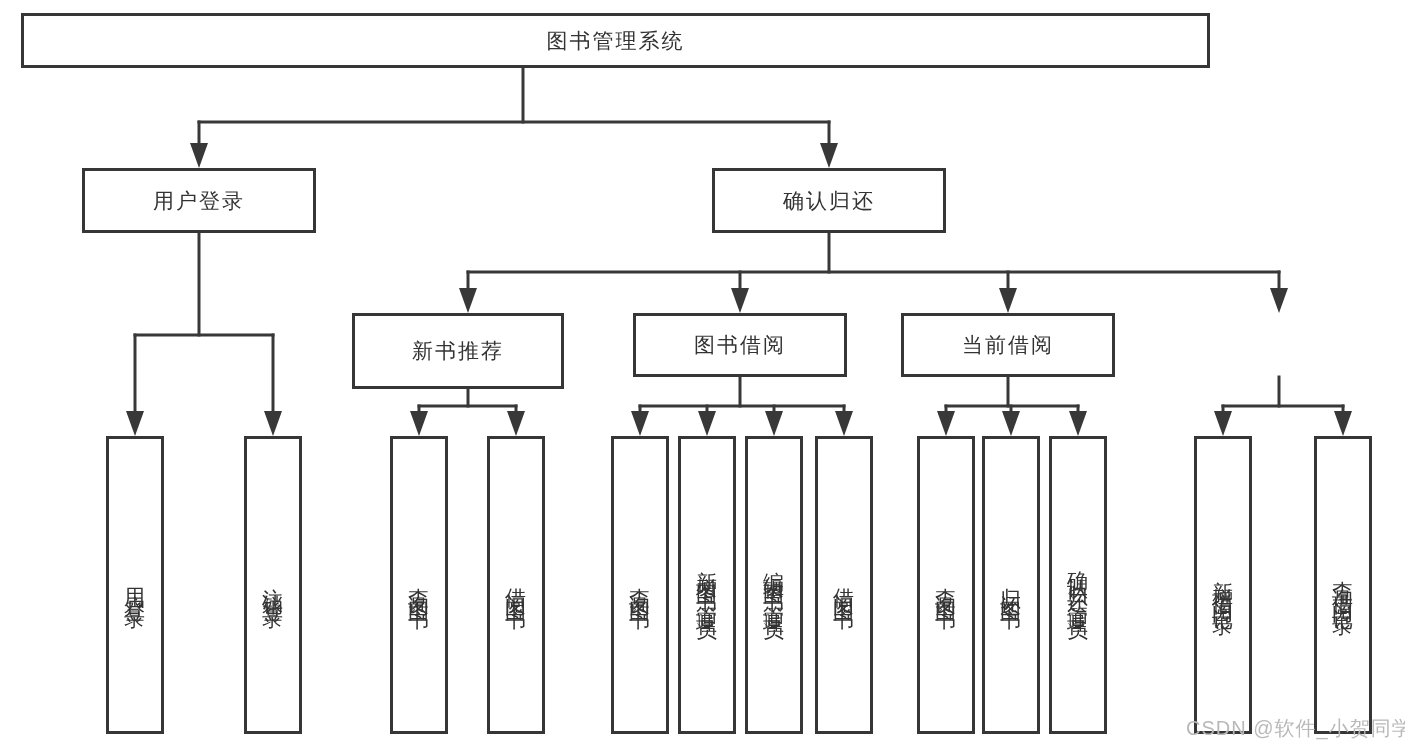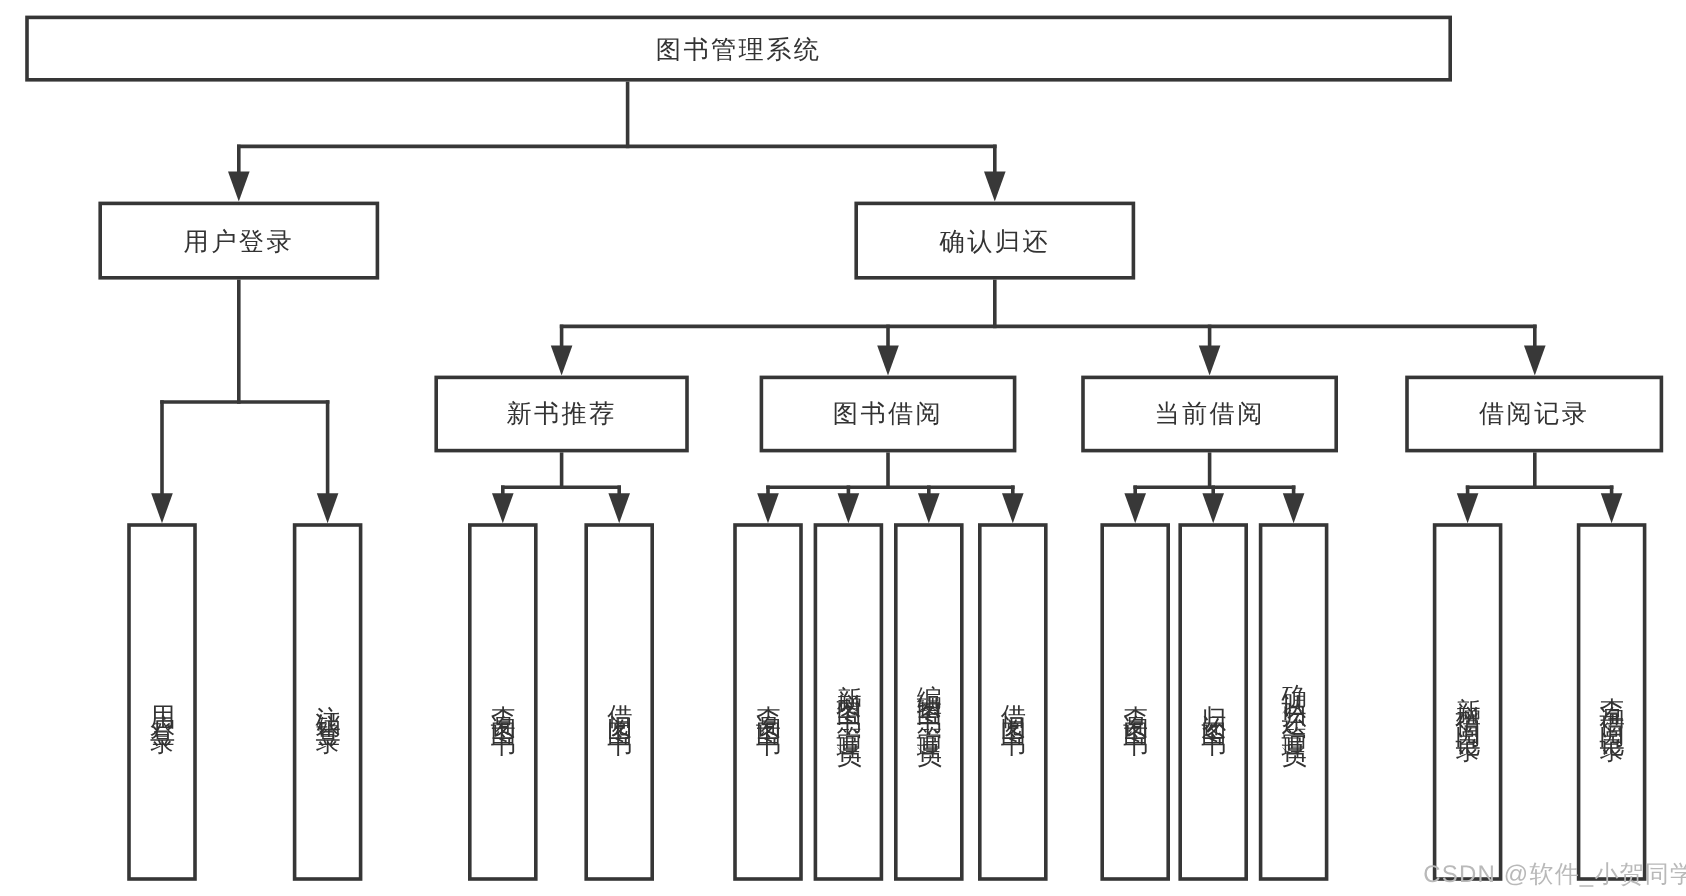--- a/index.html
+++ b/index.html
@@ -108,31 +108,28 @@
     <span>图书管理系统</span>
   </div>
 
   <div class="box h" style="left:82px;top:168px;width:234px;height:65px">
     <span>用户登录</span>
   </div>
   <div class="box h" style="left:712px;top:168px;width:234px;height:65px">
     <span>确认归还</span>
   </div>
 
-  <div class="box h" style="left:362px;top:313px;width:212px;height:64px">
+  <div class="box h" style="left:352px;top:313px;width:212px;height:76px">
     <span>新书推荐</span>
   </div>
   <div class="box h" style="left:901px;top:313px;width:214px;height:64px">
     <span>当前借阅</span>
   </div>
   <div class="box h" style="left:633px;top:313px;width:214px;height:64px">
     <span>图书借阅</span>
-  </div>
-  <div class="box h" style="left:1171px;top:313px;width:215px;height:64px">
-    <span>借阅记录</span>
   </div>
 
   <div class="box v" style="left:106px;top:436px;width:58px;height:298px">
     <span>用户登录</span>
   </div>
   <div class="box v" style="left:244px;top:436px;width:58px;height:298px">
     <span>注销登录</span>
   </div>
 
   <div class="box v" style="left:390px;top:436px;width:58px;height:298px">

